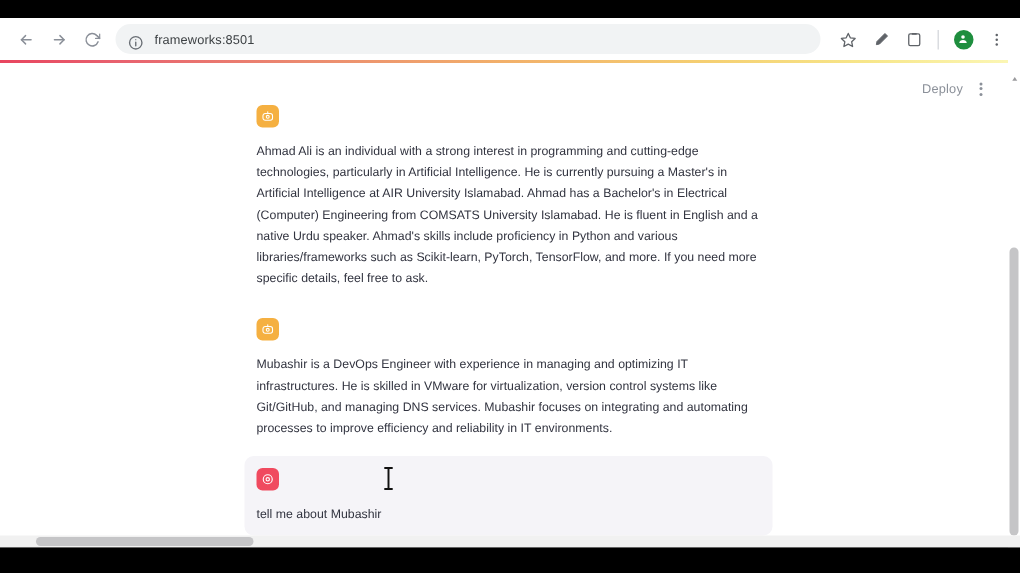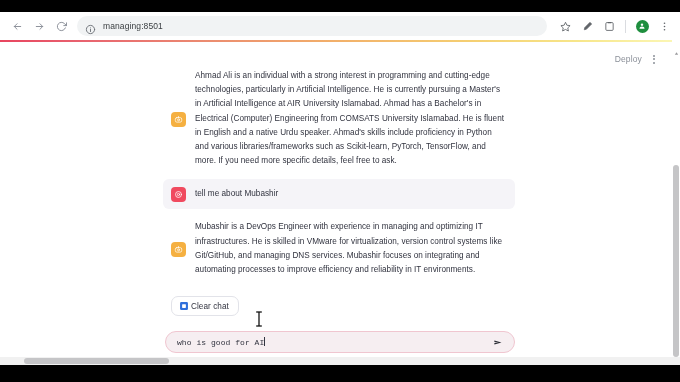--- a/index.html
+++ b/index.html
@@ -154,25 +154,26 @@
 
   
   .chat-col {
     position: absolute;
     left: 163px; top: 20px;
     width: 352px;
   }
 
   .msg {
     display: flex;
-    align-items: center;
+    align-items: flex-start;
     gap: 9px;
     padding: 7px 9px 7px 8px;
     border-radius: 6px;
     margin-bottom: 4px;
+    flex-direction: column;
   }
   .msg.assistant { background: transparent; }
   .msg.user { background: #f5f4f8; }
 
   .msg-avatar {
     width: 15px; height: 15px;
     border-radius: 4px;
     flex: 0 0 auto;
     margin-top: 1px;
     display: flex; align-items: center; justify-content: center;
@@ -340,21 +341,21 @@
     </div>
 
     <div class="omnibox">
       <span class="info-icon">
         <svg width="11" height="11" viewBox="0 0 24 24" fill="none" stroke="currentColor" stroke-width="2" stroke-linecap="round">
           <circle cx="12" cy="12" r="9"></circle>
             <line x1="12" y1="11" x2="12" y2="16.5"></line>
             <circle cx="12" cy="7.6" r="0.9" fill="currentColor" stroke="none"></circle>
         </svg>
       </span>
-      <span class="url-text" title="localhost:8501">managing:8501</span>
+      <span class="url-text" title="localhost:8501">frameworks:8501</span>
     </div>
 
     <div class="chrome-actions">
       <div class="chrome-icon">
         <svg width="11" height="11" viewBox="0 0 24 24" fill="none" stroke="currentColor" stroke-width="1.9" stroke-linejoin="round">
           <polygon points="12 2.8 15 9.2 22 10.1 17 15 18.3 21.8 12 18.4 5.7 21.8 7 15 2 10.1 9 9.2"></polygon>
         </svg>
       </div>
       <div class="chrome-icon">
         <svg width="11" height="11" viewBox="0 0 24 24" fill="currentColor" stroke="currentColor" stroke-width="1.4" stroke-linejoin="round">
@@ -407,39 +408,39 @@
           <span class="msg-avatar assistant">
             <svg width="9" height="9" viewBox="0 0 24 24" fill="none" stroke="#ffffff" stroke-width="1.9" stroke-linecap="round" stroke-linejoin="round">
               <rect x="3.5" y="7" width="17" height="12" rx="4"></rect>
               <circle cx="12" cy="13" r="2.6"></circle>
               <line x1="12" y1="7" x2="12" y2="4"></line>
             </svg>
           </span>
           <span class="msg-text">Ahmad Ali is an individual with a strong interest in programming and cutting-edge technologies, particularly in Artificial Intelligence. He is currently pursuing a Master's in Artificial Intelligence at AIR University Islamabad. Ahmad has a Bachelor's in Electrical (Computer) Engineering from COMSATS University Islamabad. He is fluent in English and a native Urdu speaker. Ahmad's skills include proficiency in Python and various libraries/frameworks such as Scikit-learn, PyTorch, TensorFlow, and more. If you need more specific details, feel free to ask.</span>
         </div>
 
-        <div class="msg user">
-          <span class="msg-avatar user">
-            <svg width="9" height="9" viewBox="0 0 24 24" fill="none" stroke="#ffffff" stroke-width="2" stroke-linecap="round" stroke-linejoin="round">
-              <circle cx="12" cy="12" r="8"></circle>
-              <circle cx="12" cy="12" r="3"></circle>
-            </svg>
-          </span>
-          <span class="msg-text">tell me about Mubashir</span>
-        </div>
-
         <div class="msg assistant">
           <span class="msg-avatar assistant">
             <svg width="9" height="9" viewBox="0 0 24 24" fill="none" stroke="#ffffff" stroke-width="1.9" stroke-linecap="round" stroke-linejoin="round">
               <rect x="3.5" y="7" width="17" height="12" rx="4"></rect>
               <circle cx="12" cy="13" r="2.6"></circle>
               <line x1="12" y1="7" x2="12" y2="4"></line>
             </svg>
           </span>
           <span class="msg-text">Mubashir is a DevOps Engineer with experience in managing and optimizing IT infrastructures. He is skilled in VMware for virtualization, version control systems like Git/GitHub, and managing DNS services. Mubashir focuses on integrating and automating processes to improve efficiency and reliability in IT environments.</span>
+        </div>
+
+        <div class="msg user">
+          <span class="msg-avatar user">
+            <svg width="9" height="9" viewBox="0 0 24 24" fill="none" stroke="#ffffff" stroke-width="2" stroke-linecap="round" stroke-linejoin="round">
+              <circle cx="12" cy="12" r="8"></circle>
+              <circle cx="12" cy="12" r="3"></circle>
+            </svg>
+          </span>
+          <span class="msg-text">tell me about Mubashir</span>
         </div>
 
         <div class="clear-chat-row">
           <div class="clear-chat-btn">
             <span class="cc-icon">
               <svg width="10" height="10" viewBox="0 0 24 24" fill="currentColor">
                 <rect x="2.5" y="2.5" width="19" height="19" rx="3"></rect>
                 <rect x="7.5" y="7.5" width="9" height="9" rx="1.4" fill="#ffffff"></rect>
               </svg>
             </span>

